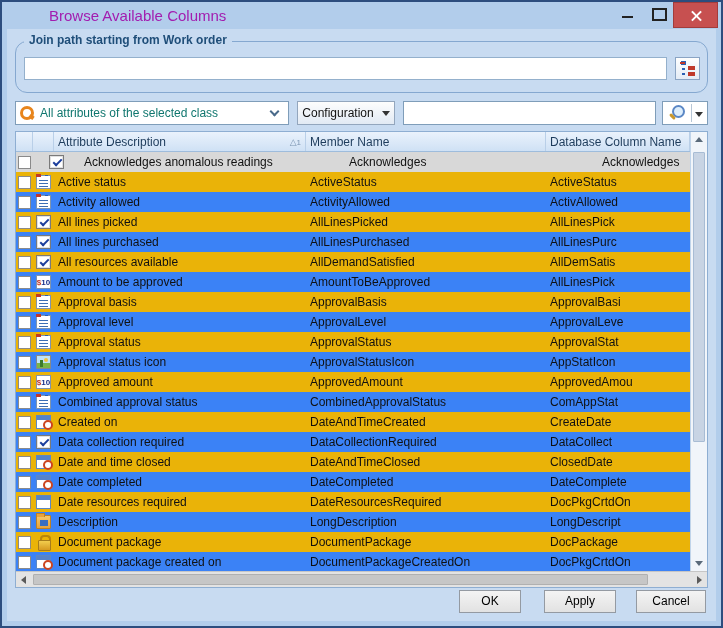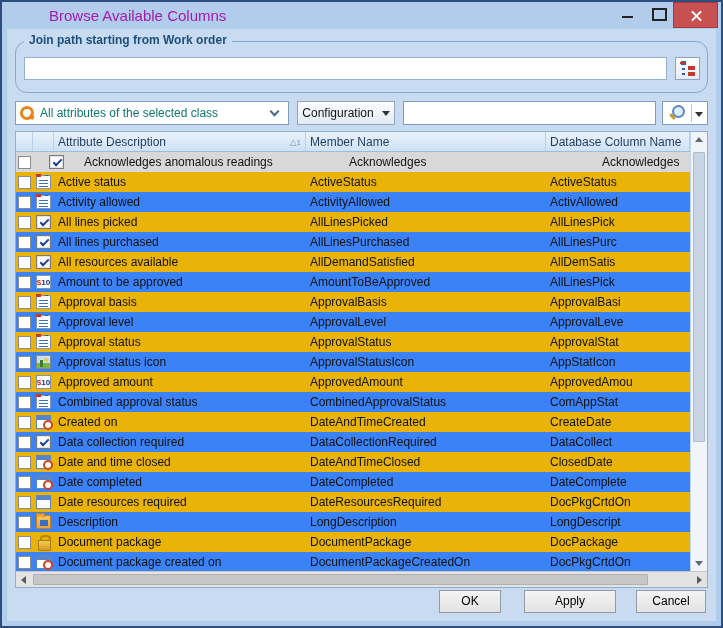--- a/index.html
+++ b/index.html
@@ -151,21 +151,21 @@
   .hscroll .right { left:auto; right:0; }
   .hthumb { position:absolute; left:17px; top:2px; height:11px; width:615px;
             background:#c6c6c6; border:1px solid #b0b0b0; border-radius:1px; }
 
   
   .footer { position:absolute; left:8px; right:8px; bottom:8px; height:24px;
             display:flex; justify-content:flex-end; align-items:center; }
   .btn { height:23px; background:linear-gradient(#f4f4f4,#e2e2e2); border:1px solid #949aa2;
          font:12px "Liberation Sans",sans-serif; color:#000; text-align:center; line-height:21px; cursor:default; }
   .btn-ok { width:62px; margin-right:23px; }
-  .btn-apply { width:92px; margin-right:20px; }
+  .btn-apply { width:72px; margin-right:20px; }
   .btn-cancel { width:70px; margin-right:2px; }
 </style>
 </head>
 <body>
 
 <div class="dialog">
 
   <div class="titlebar">
     <div class="title">Browse Available Columns</div>
     <div class="winbtns">

